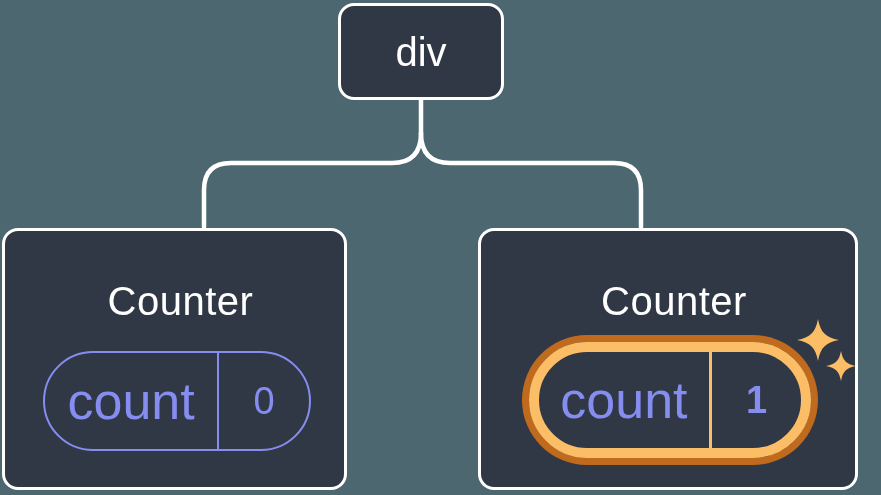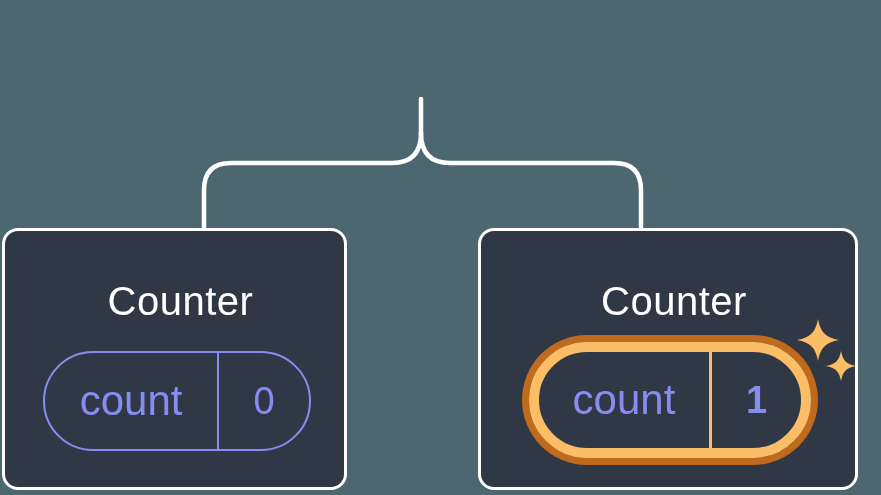--- a/index.html
+++ b/index.html
@@ -75,21 +75,21 @@
   }
   .pill-highlight{
     left:48px;top:111px;width:282px;height:116px;
     border:10px solid var(--highlight-light);
     box-shadow:0 0 0 7px var(--highlight-dark);
   }
   .pill-key{
     flex:0 0 66%;
     display:flex;align-items:center;justify-content:center;
     color:var(--state-accent);
-    font-size:42px;
+    font-size:52px;
   }
   .pill-normal .pill-key{border-right:2px solid var(--state-accent);}
   .pill-highlight .pill-key{border-right:3px solid var(--highlight-light);}
   .pill-value{
     flex:1 1 auto;
     display:flex;align-items:center;justify-content:center;
     color:var(--state-accent);
     font-size:38px;
   }
   .pill-value.bold{font-weight:700;}
@@ -106,20 +106,23 @@
 <body>
 
 <div class="stage">
 
   <svg class="connector-svg" viewBox="0 0 881 495" xmlns="http://www.w3.org/2000/svg">
     <path d="M421 99 L421 133"></path>
     <path d="M421 133 C421 153 411 163 392 163 L231 163 C213 163 204 172 204 190 L204 227"></path>
     <path d="M421 133 C421 153 431 163 450 163 L614 163 C632 163 641 172 641 190 L641 227"></path>
   </svg>
 
+  <div class="node root-node">
+    <span class="root-label">div</span>
+  </div>
 
   <div class="node card-left">
     <div class="card-title">Counter</div>
     <div class="state-pill pill-normal">
       <div class="pill-key">count</div>
       <div class="pill-value">0</div>
     </div>
   </div>
 
   <div class="node card-right">

